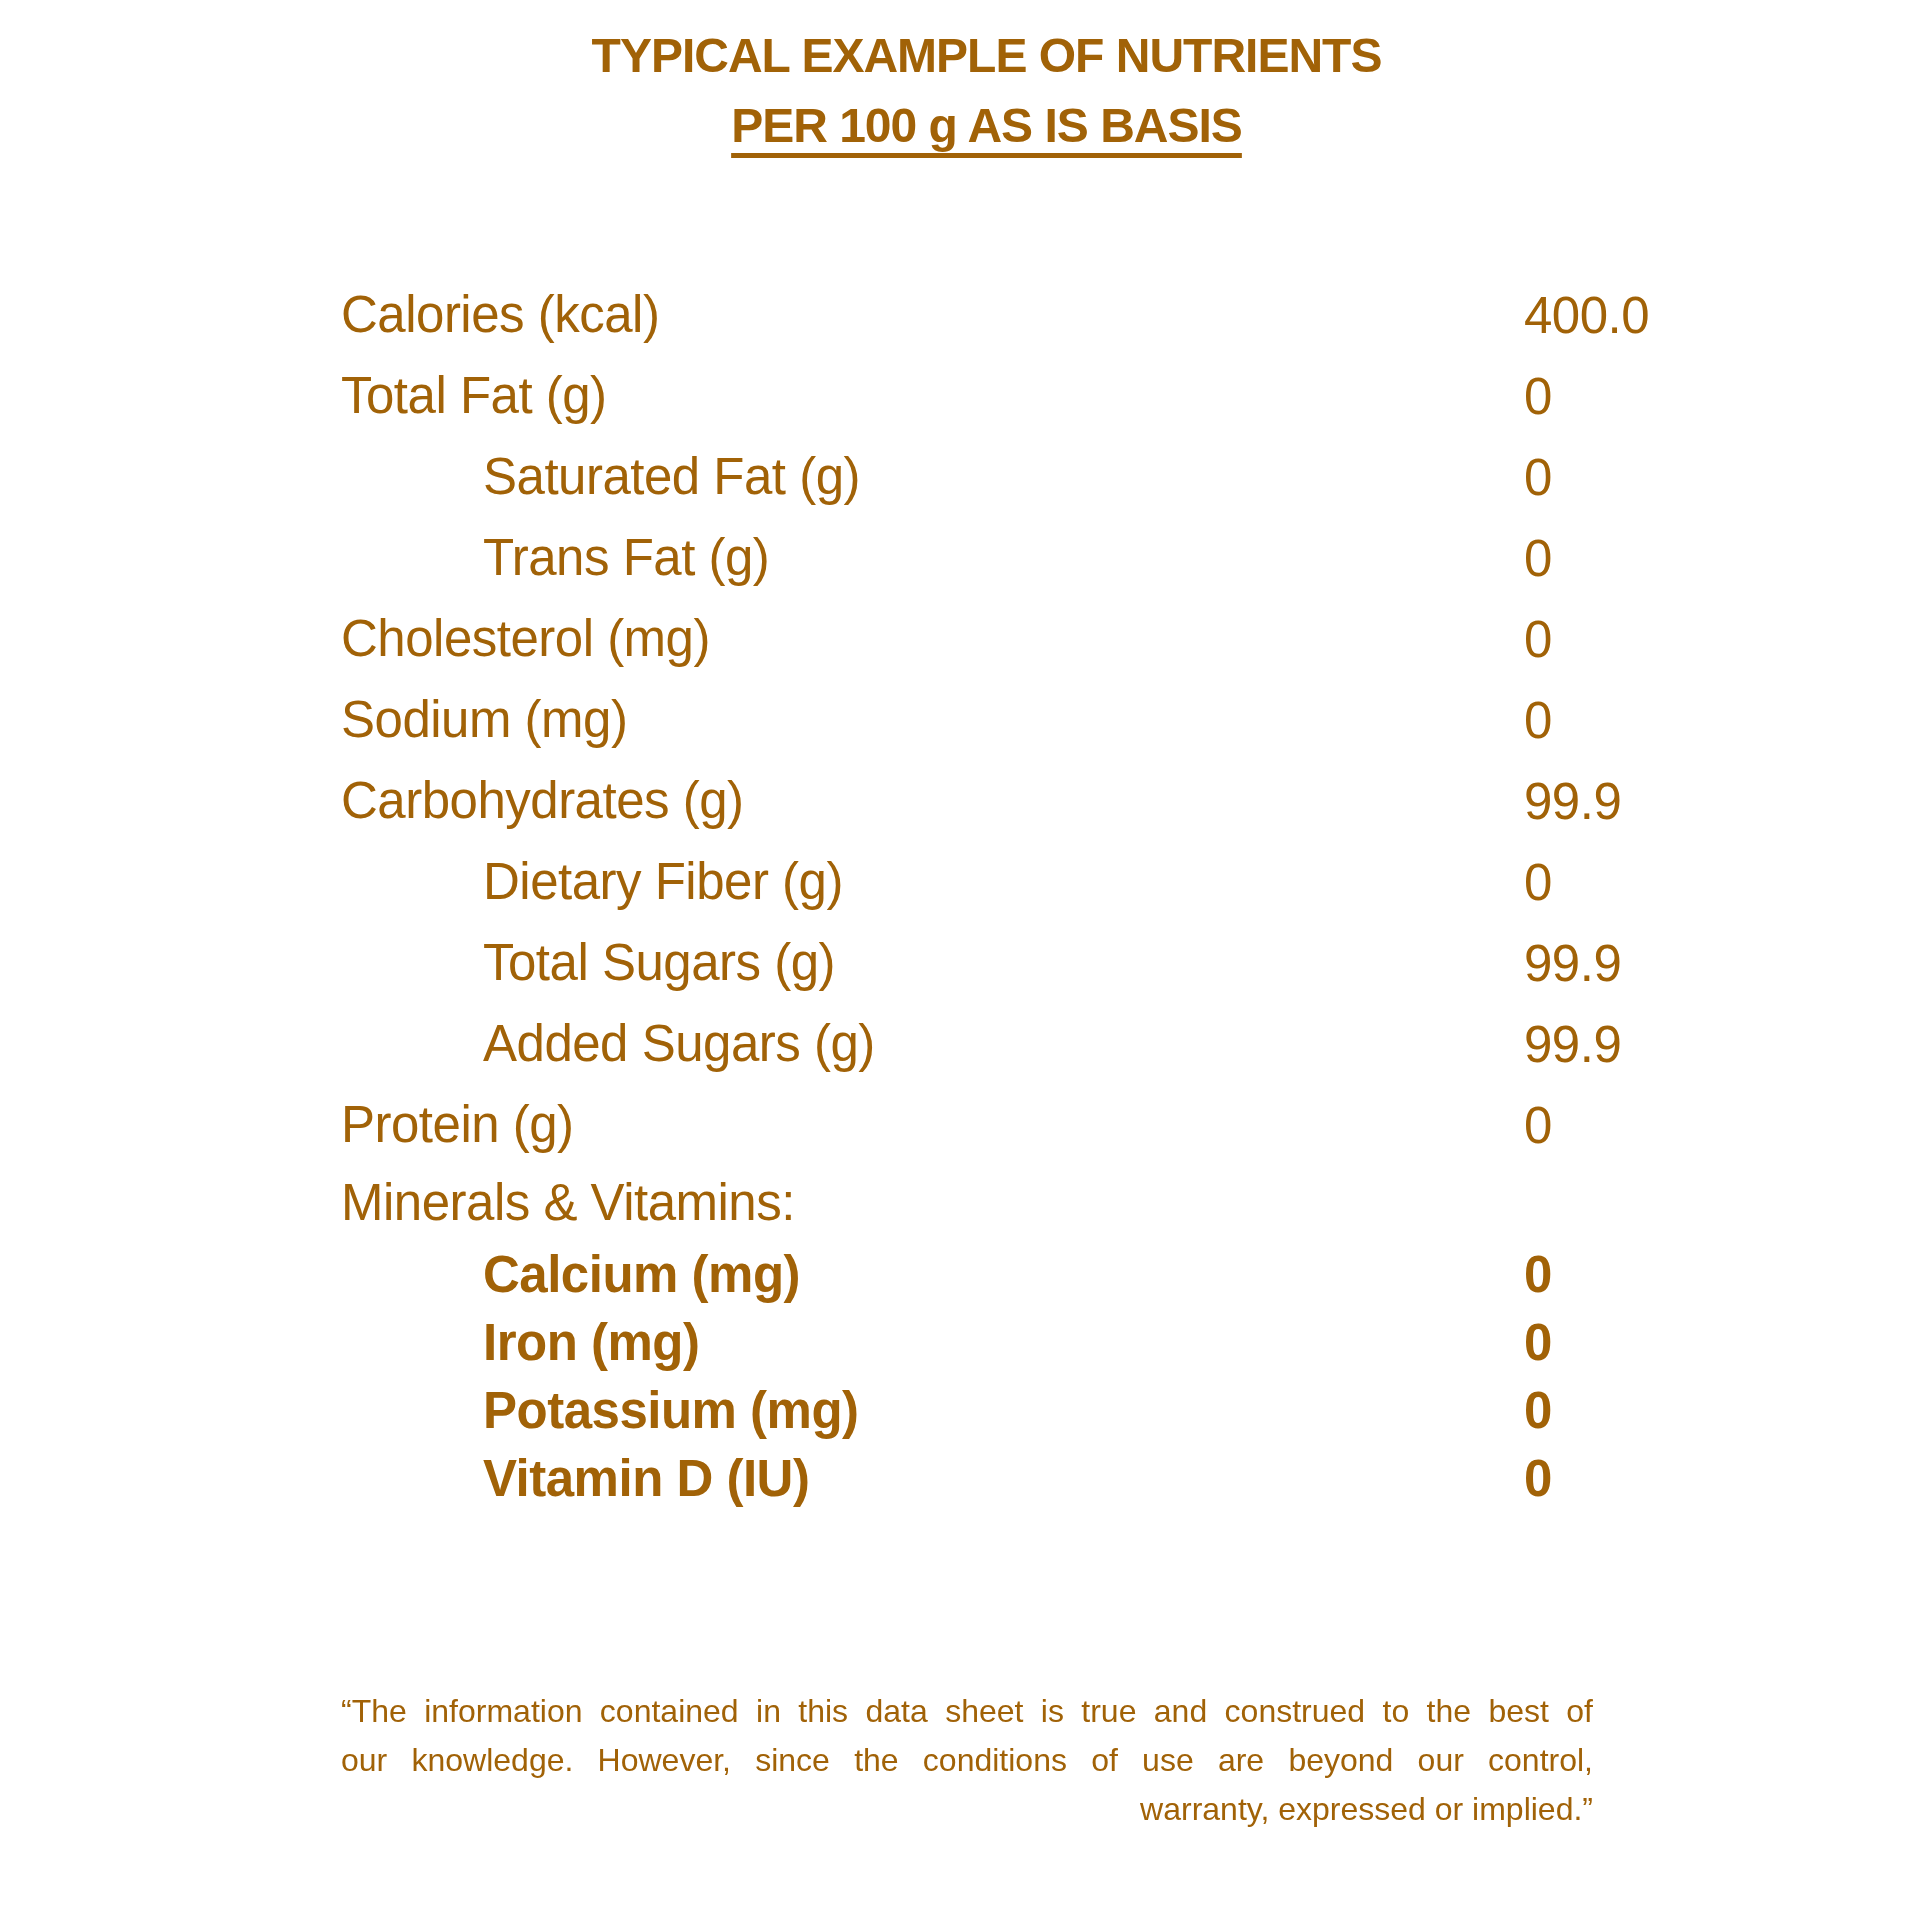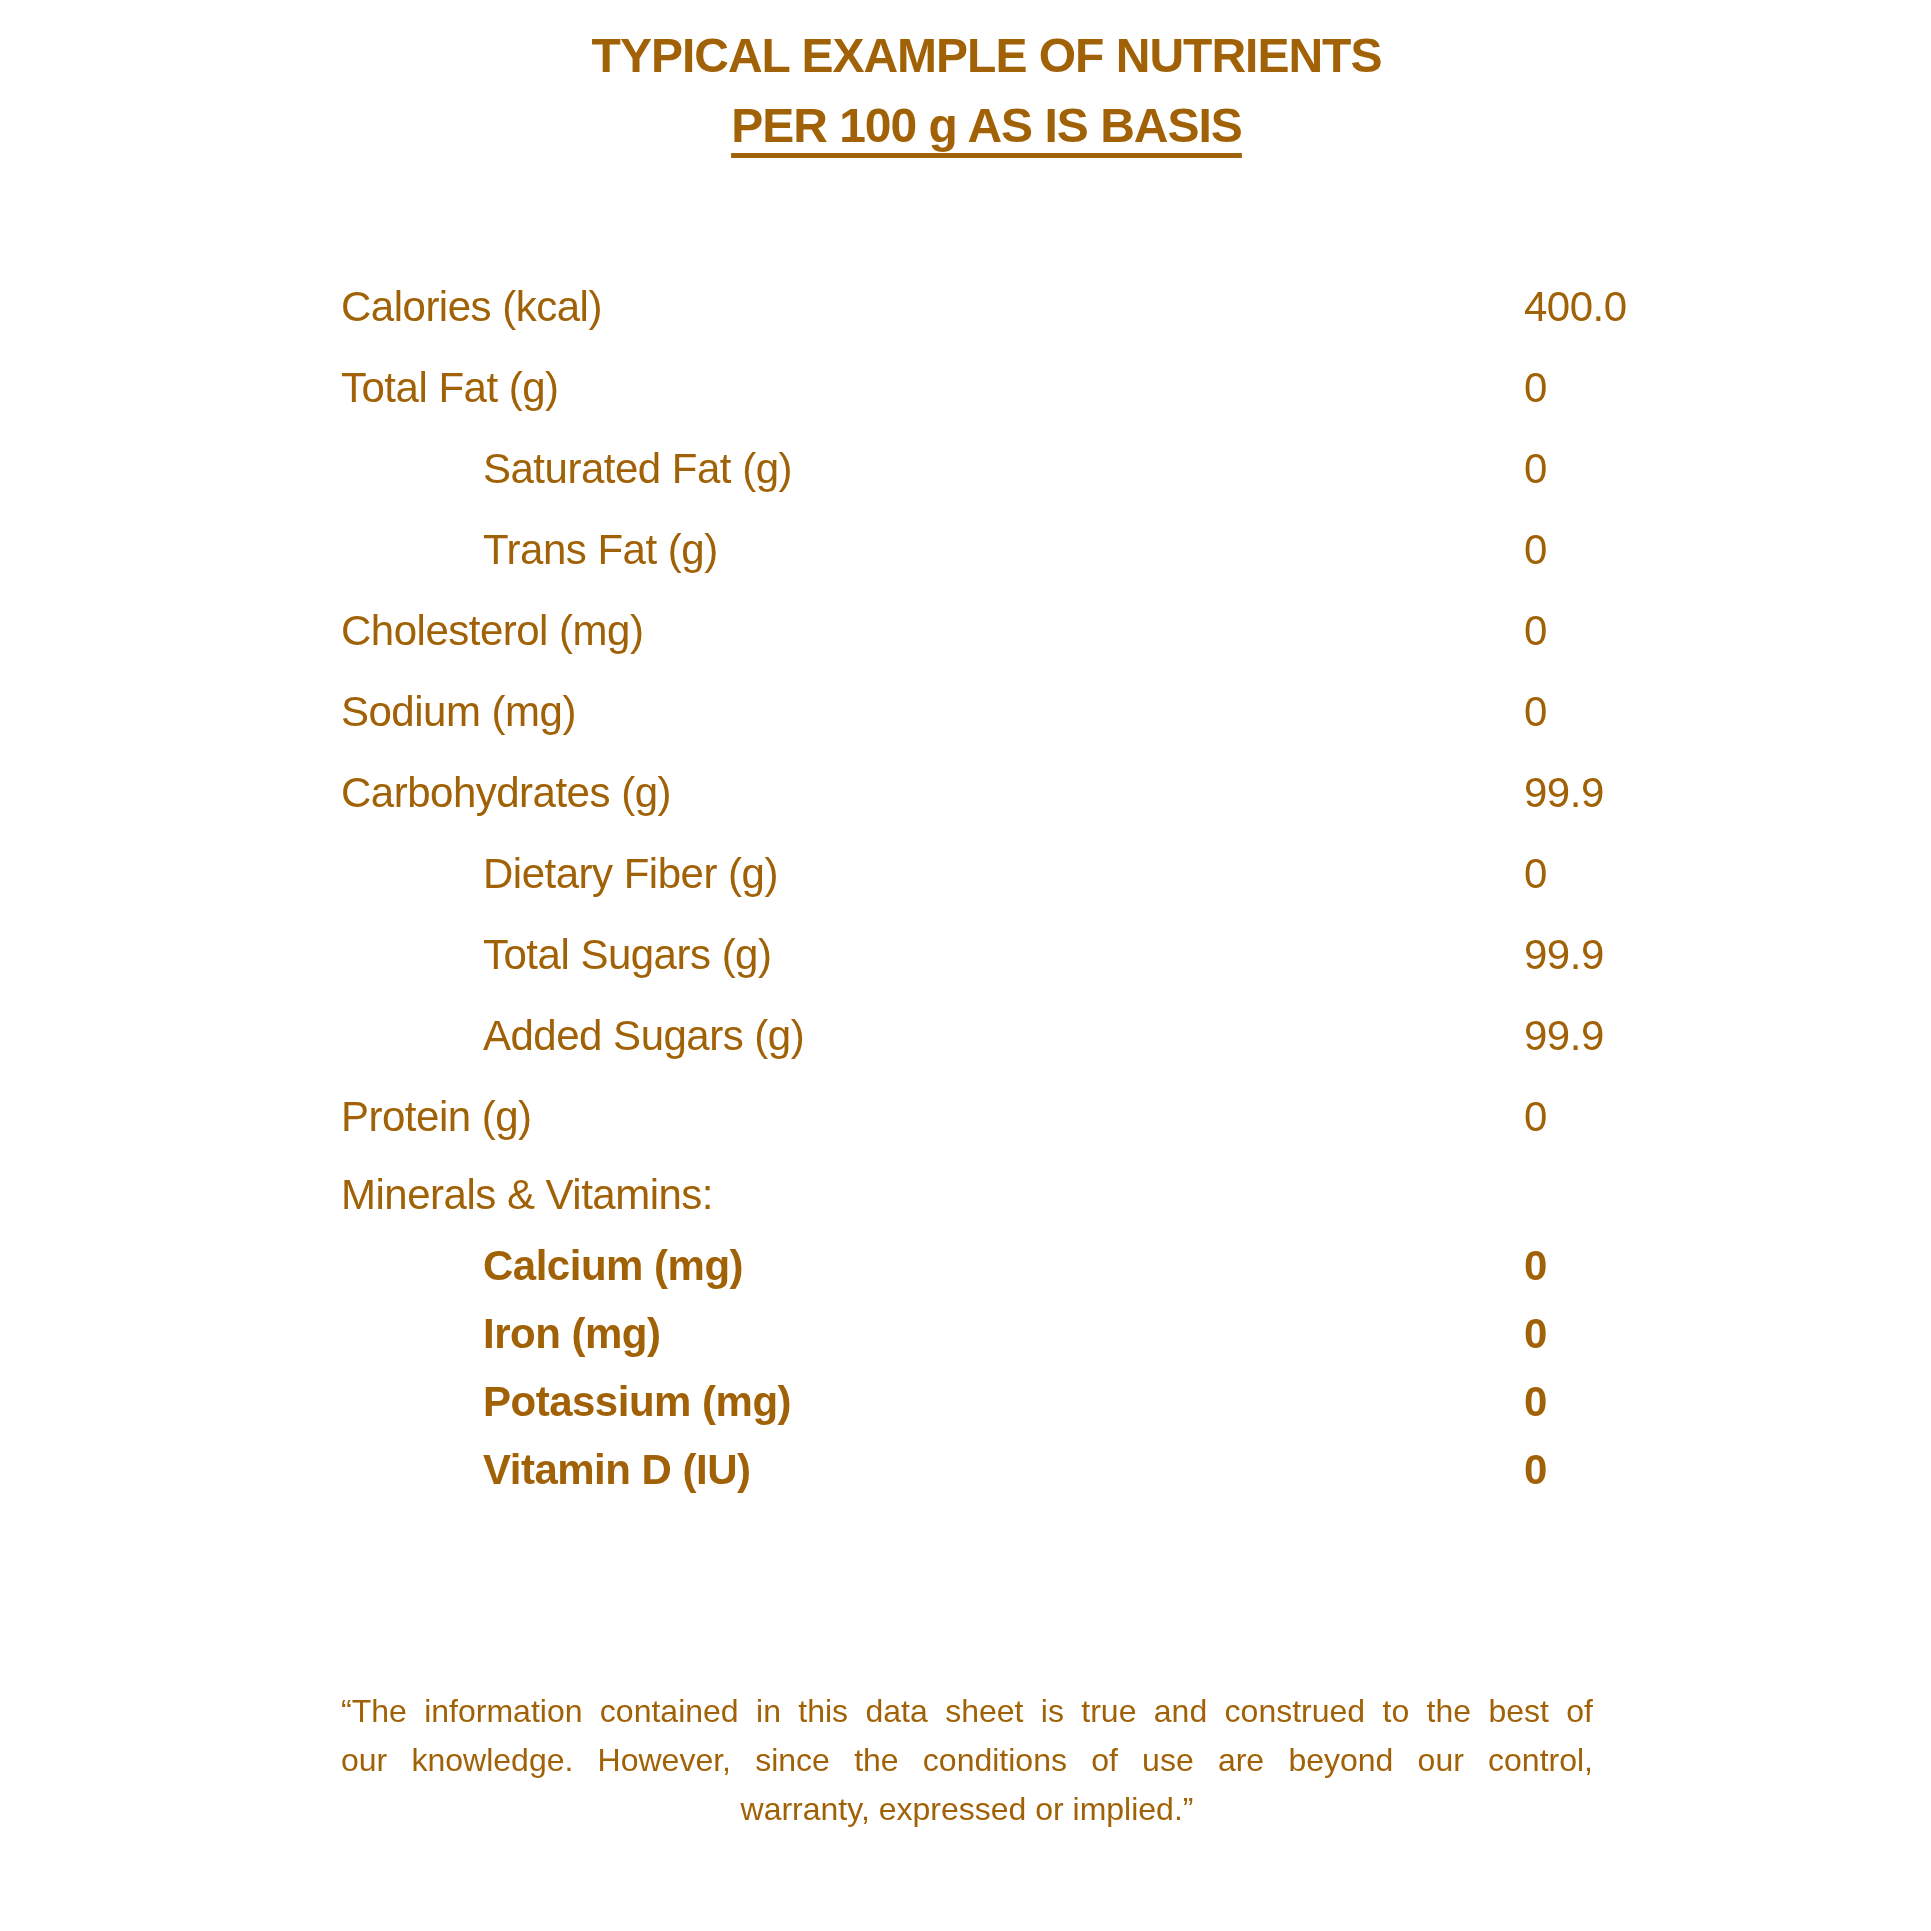--- a/index.html
+++ b/index.html
@@ -34,24 +34,24 @@
     letter-spacing: -1px;
     white-space: nowrap;
   }
   .title-line2 {
     text-decoration: underline;
     text-decoration-thickness: 4.8px;
     text-underline-offset: 10.6px;
   }
   .nutrient-table {
     position: absolute;
-    top: 266px;
+    top: 274px;
     left: 0;
     width: 100%;
-    font-size: 42px;
+    font-size: 51px;
     letter-spacing: -0.5px;
   }
   .row {
     position: relative;
     height: 81px;
     display: flex;
     align-items: center;
   }
   .row.section-header { height: 75px; }
   .row.tight { height: 68px; font-weight: bold; }
@@ -70,21 +70,21 @@
     left: 0;
     width: 1252px; 
     font-size: 32px;
     line-height: 49px;
   }
   .disclaimer .just {
     text-align: justify;
     text-align-last: justify;
   }
   .disclaimer .last {
-    text-align: center;
+    text-align: right;
   }
 </style>
 </head>
 <body>
 
 <div class="page">
   <div class="content">
 
     <div class="title-block">
       <div>TYPICAL EXAMPLE OF NUTRIENTS</div>

